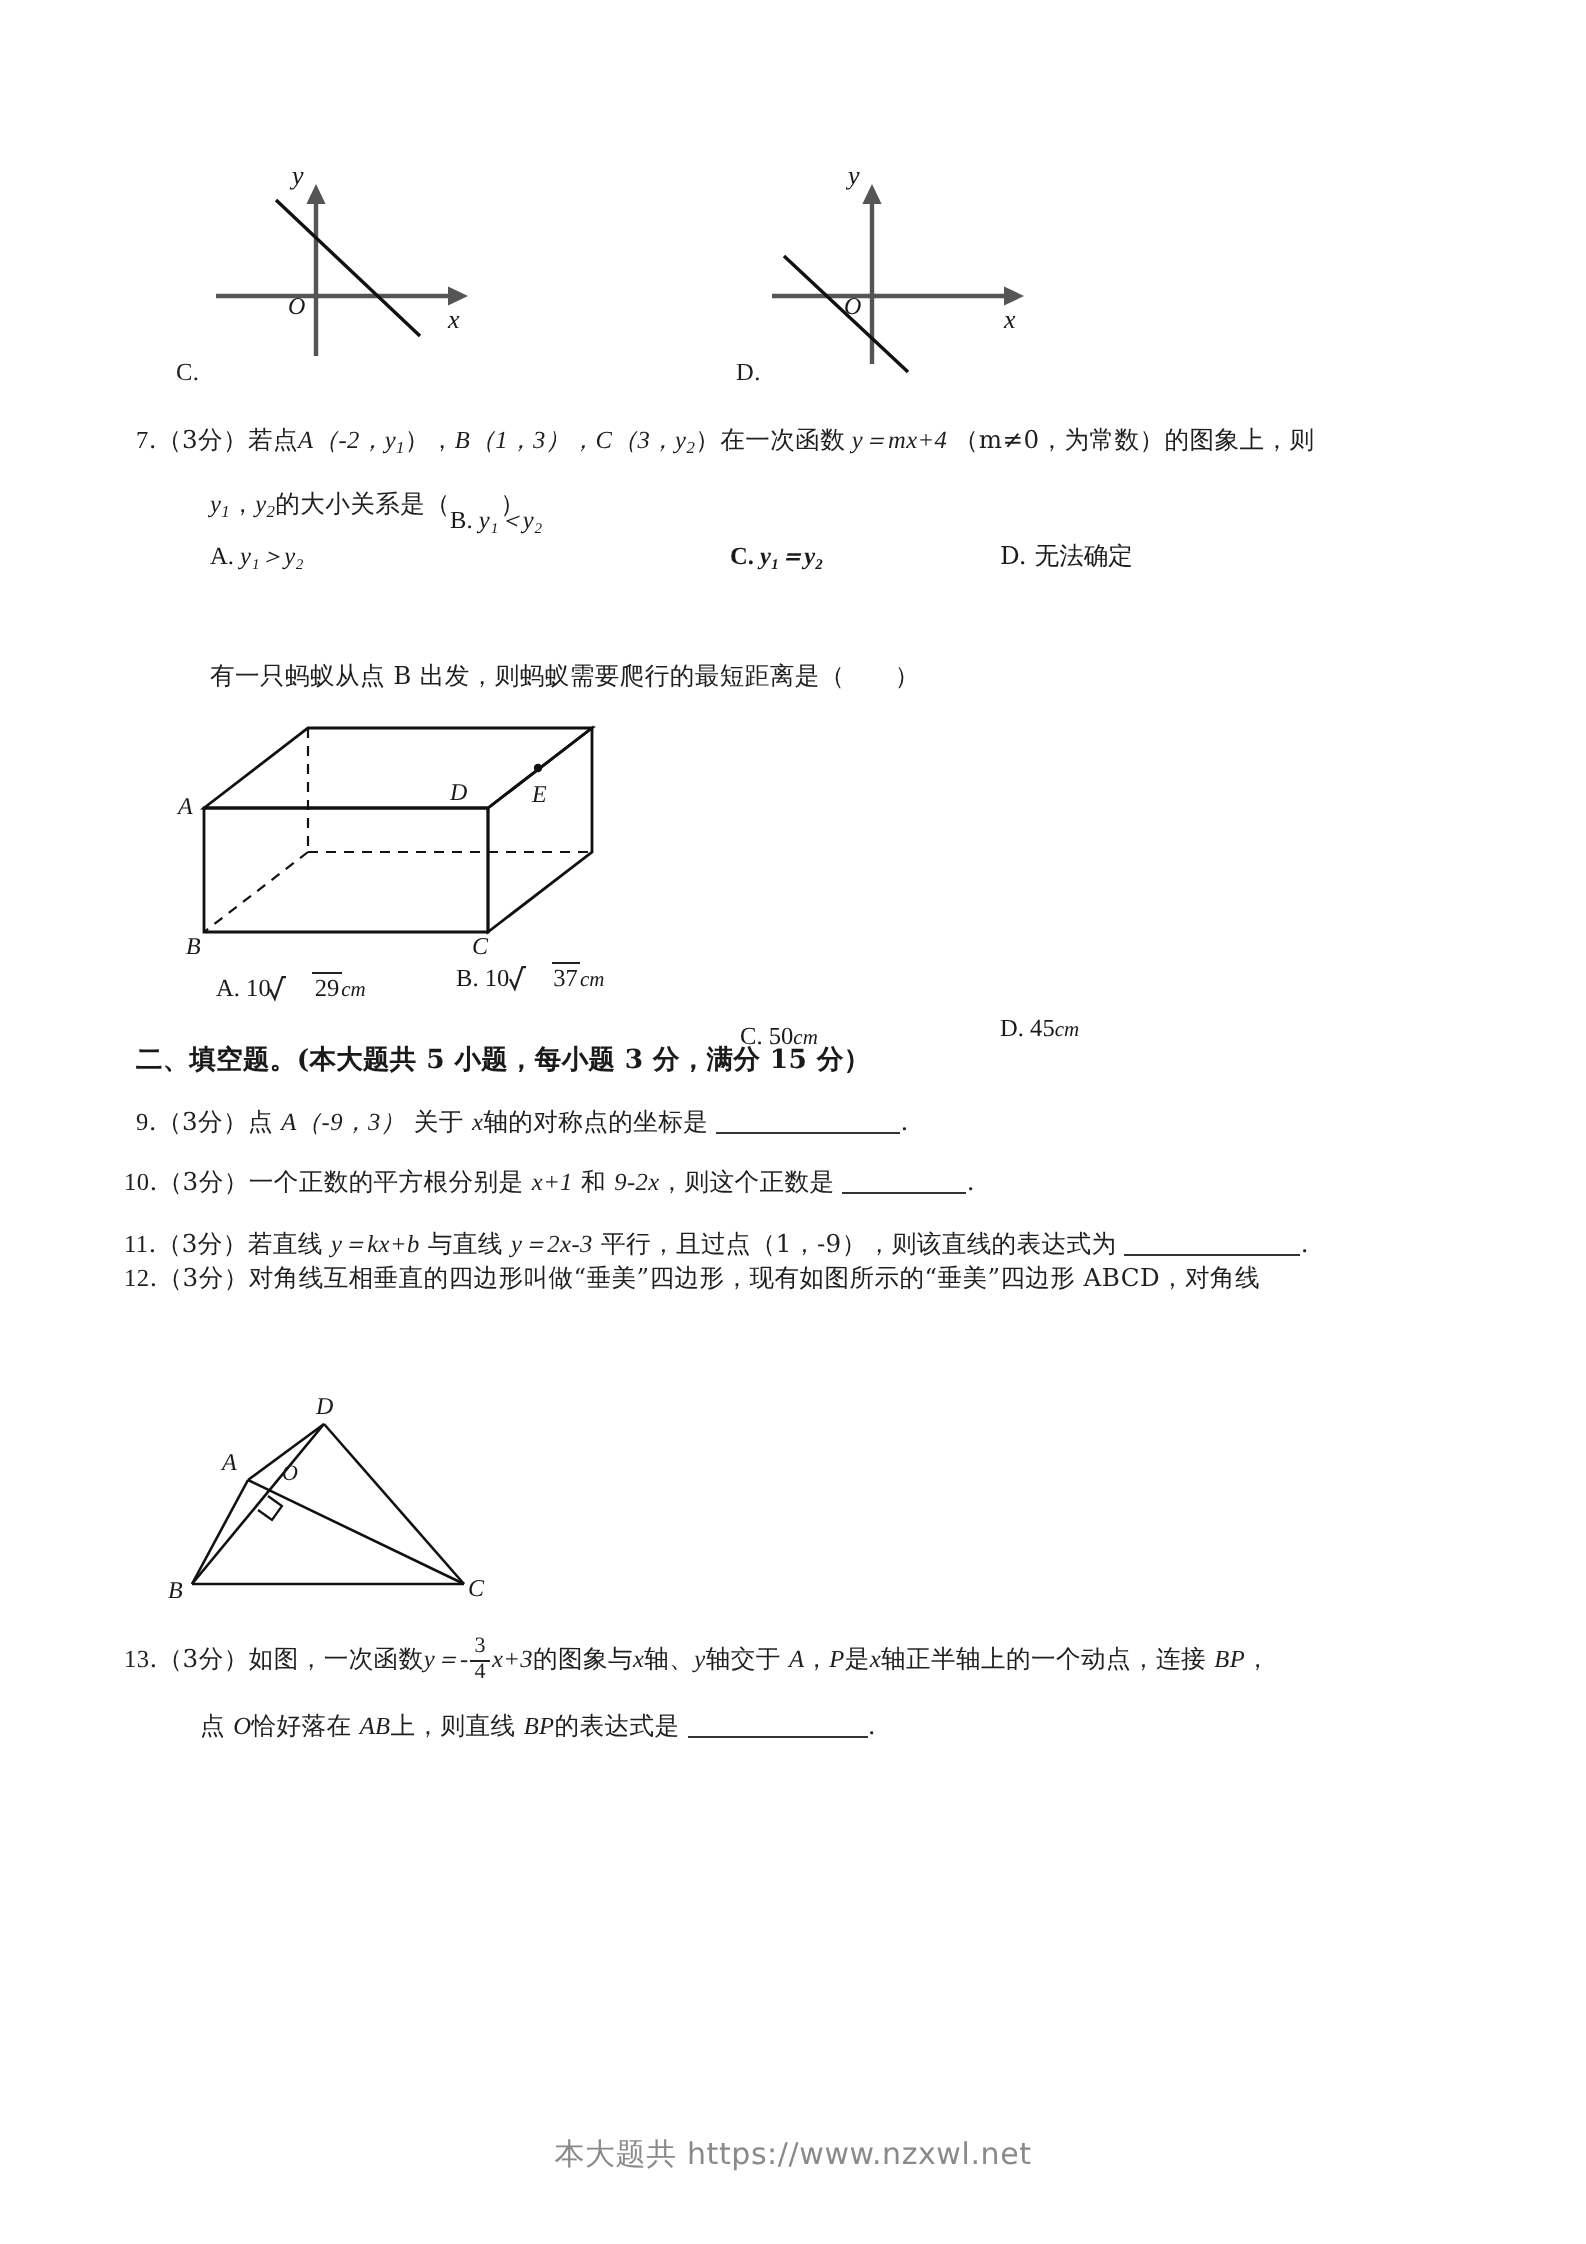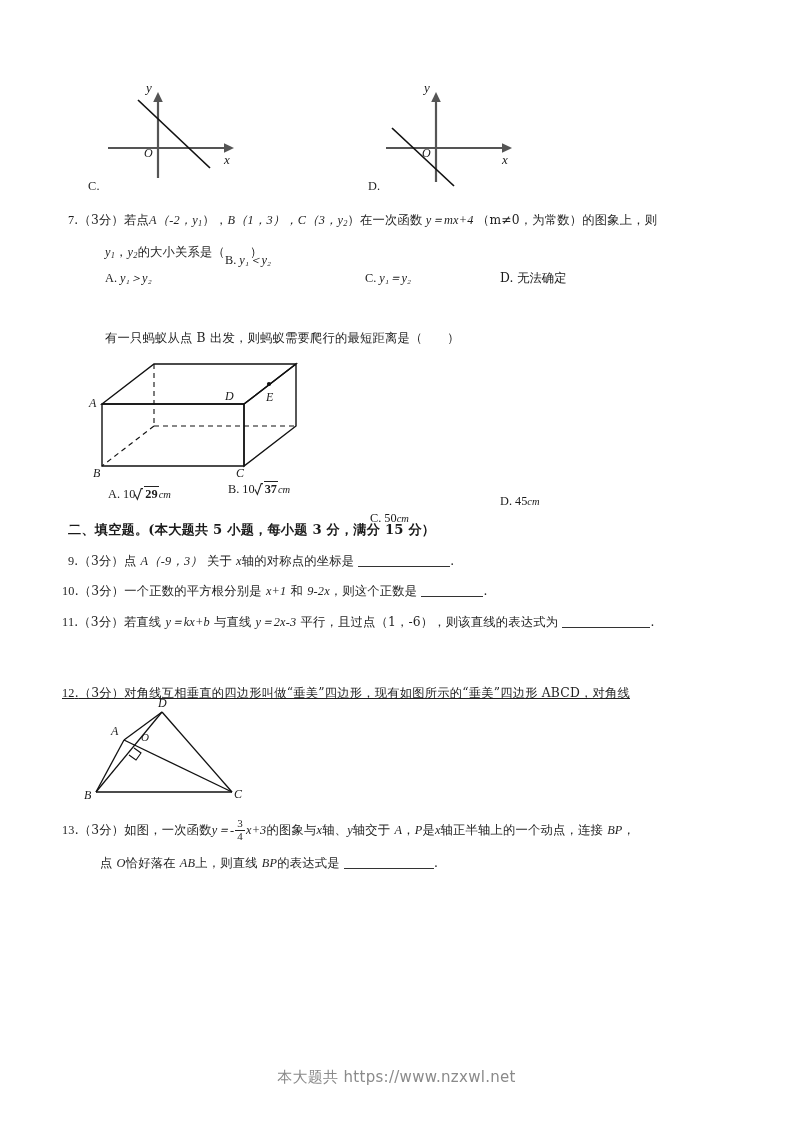--- a/index.html
+++ b/index.html
@@ -65,22 +65,21 @@
     line-height: 1.05;
     margin: 0 1px;
   }
   .frac .top { display: block; padding: 0 2px; }
   .frac .bot { display: block; border-top: 1px solid #222; padding: 0 2px; }
 
   
   .rad {
     display: inline-block;
     position: relative;
-    padding-left: 9px;
-    font-weight: bold;
+    padding-left: 21px;
   }
   .rad .bar {
     border-top: 1px solid #222;
     padding: 0 1px 0 1px;
   }
   .rad .tick {
     position: absolute;
     left: 0; top: 1px;
     width: 8px; height: 12px;
   }
@@ -147,21 +146,21 @@
   </div>
 
   <div class="opt-row" style="left:105px; top:270px;">
     <span>A.</span>
     <span class="it">y₁＞y₂</span>
   </div>
   <div class="opt-row" style="left:225px; top:252px;">
     <span>B.</span>
     <span class="it">y₁＜y₂</span>
   </div>
-  <div class="opt-row" style="left:365px; top:270px;">
+  <div class="opt-row" style="left:365px; top:270px;font-weight:bold;">
     <span>C.</span>
     <span class="it">y₁＝y₂</span>
   </div>
   <div class="opt-row cn" style="left:500px; top:270px;">
     <span>D.</span>
     <span>无法确定</span>
   </div>
 
   <div class="qline cn" style="left:105px; top:330px;">
     <span>有一只蚂蚁从点 B 出发，则蚂蚁需要爬行的最短距离是（　　）</span>
@@ -198,40 +197,40 @@
   <div class="opt-row" style="left:228px; top:482px;">
     <span>B.</span>
     <span class="num">10</span><span class="rad"><svg class="tick" viewBox="0 0 8 12">
           <polyline points="0,6.5 2.4,11.4 6.2,0.6 8,0.6" fill="none" stroke="#222" stroke-width="1.1"></polyline>
         </svg><span class="bar num">37</span></span><span class="it" style="font-size:10.5px;">cm</span>
   </div>
   <div class="opt-row" style="left:370px; top:511px;">
     <span>C.</span>
     <span class="num">50</span><span class="it" style="font-size:10.5px;">cm</span>
   </div>
-  <div class="opt-row" style="left:500px; top:494px;">
+  <div class="opt-row" style="left:500px; top:507px;">
     <span>D.</span>
     <span class="num">45</span><span class="it" style="font-size:10.5px;">cm</span>
   </div>
 
   <div class="sec-head" style="left:68px; top:521px;">二、填空题。(本大题共 5 小题，每小题 3 分，满分 15 分）</div>
 
   <div class="qline cn" style="left:68px; top:553px;">
     <span class="num">9</span>.<span>（3分）</span><span>点</span>&nbsp;<span class="it">A（-9，3）</span>&nbsp;<span>关于</span>&nbsp;<span class="it">x</span><span>轴的对称点的坐标是</span>&nbsp;<span class="blank" style="width:92px; height:12px;"></span><span>.</span>
   </div>
 
   <div class="qline cn" style="left:62px; top:583px;">
     <span class="num">10</span>.<span>（3分）</span><span>一个正数的平方根分别是</span>&nbsp;<span class="it">x+1</span>&nbsp;<span>和</span>&nbsp;<span class="it">9-2x</span><span>，则这个正数是</span>&nbsp;<span class="blank" style="width:62px; height:12px;"></span><span>.</span>
   </div>
 
   <div class="qline cn" style="left:62px; top:614px;">
-    <span class="num">11</span>.<span>（3分）</span><span>若直线</span>&nbsp;<span class="it">y＝kx+b</span>&nbsp;<span>与直线</span>&nbsp;<span class="it">y＝2x-3</span>&nbsp;<span>平行，且过点（1，-6），则该直线的表达式为</span>&nbsp;<span class="blank" style="width:88px; height:12px;"></span><span>.</span>
-  </div>
-
-  <div class="qline cn" style="left:62px; top:685px;text-decoration:underline;">
+    <span class="num">11</span>.<span>（3分）</span><span>若直线</span>&nbsp;<span class="it">y＝kx+b</span>&nbsp;<span>与直线</span>&nbsp;<span class="it">y＝2x-3</span>&nbsp;<span>平行，且过点（1，-9），则该直线的表达式为</span>&nbsp;<span class="blank" style="width:88px; height:12px;"></span><span>.</span>
+  </div>
+
+  <div class="qline cn" style="left:62px; top:631px;">
     <span class="num">12</span>.<span>（3分）</span><span>对角线互相垂直的四边形叫做“垂美”四边形，现有如图所示的“垂美”四边形 ABCD，对角线</span>
   </div>
 
   <div class="fig" style="left:84px; top:700px;">
     <svg width="180" height="105" viewBox="0 0 180 105">
 
       <line x1="12" y1="92" x2="148" y2="92" stroke="#111" stroke-width="1.3"></line>
       <line x1="12" y1="92" x2="40" y2="40" stroke="#111" stroke-width="1.3"></line>
       <line x1="40" y1="40" x2="78" y2="12" stroke="#111" stroke-width="1.3"></line>
       <line x1="78" y1="12" x2="148" y2="92" stroke="#111" stroke-width="1.3"></line>

